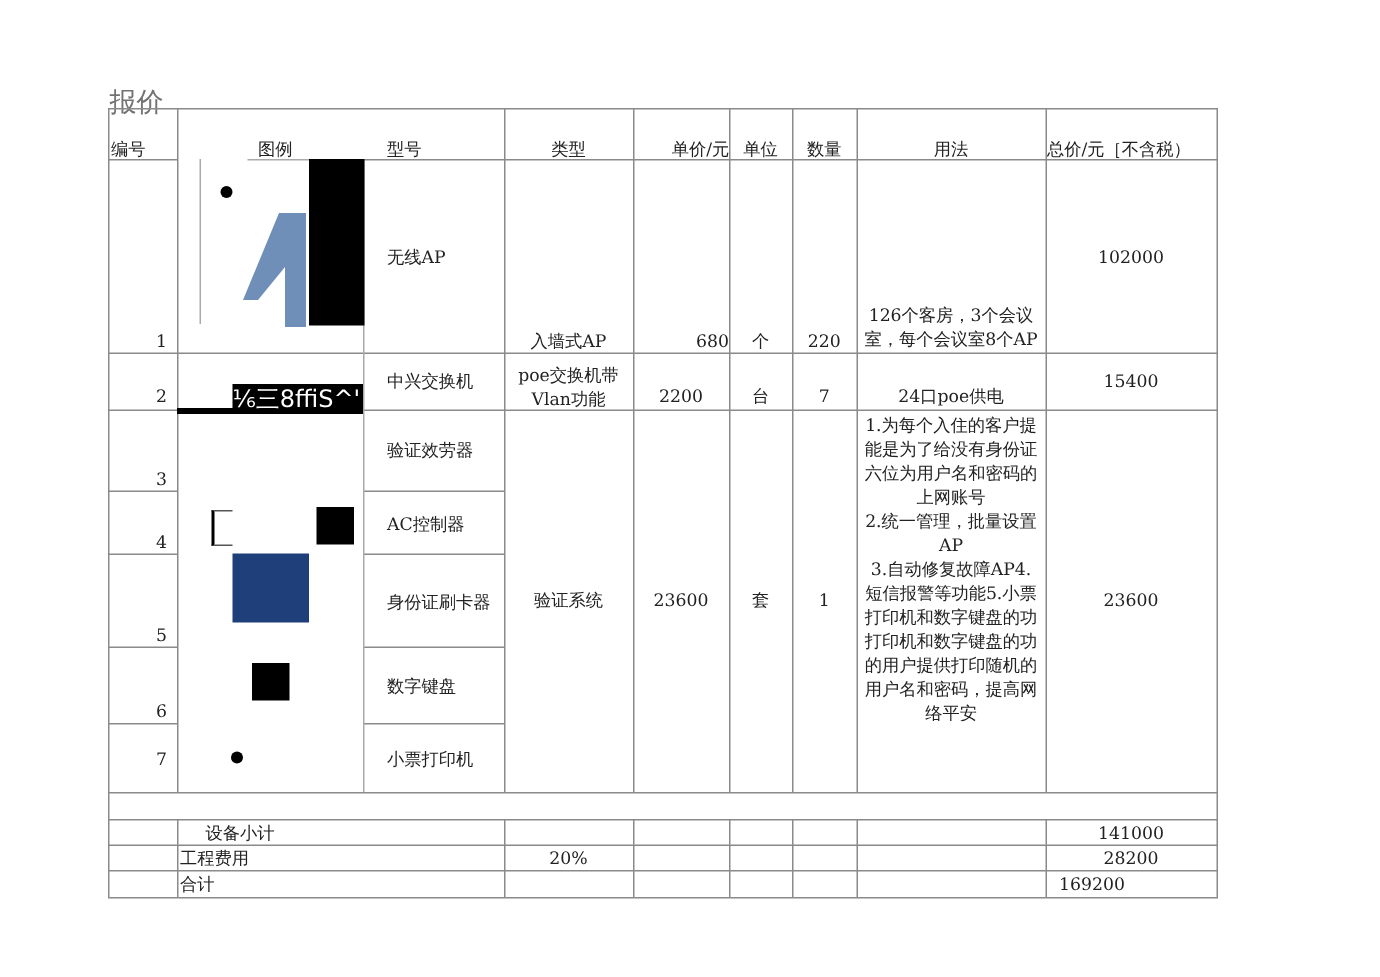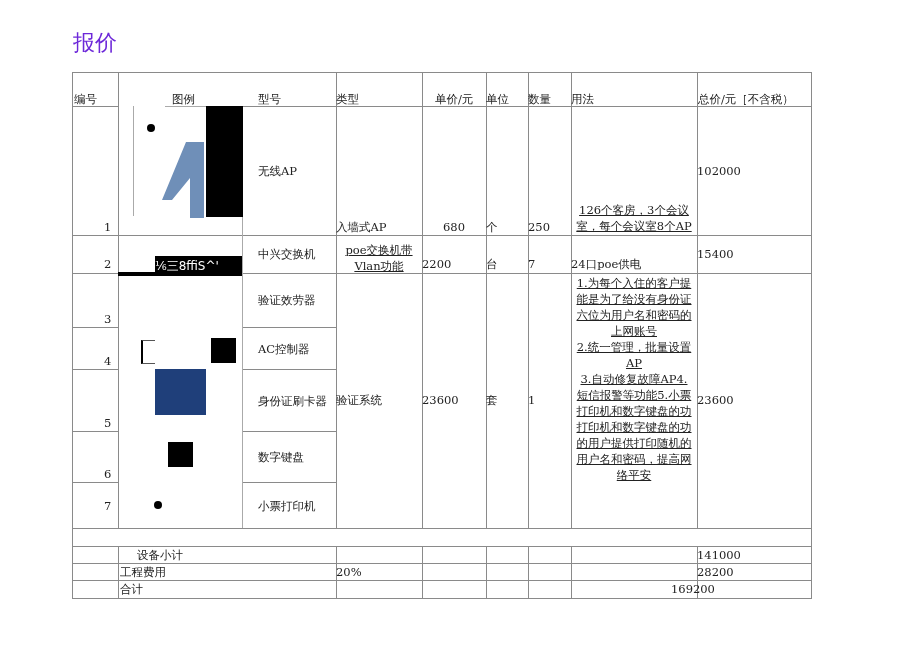--- a/index.html
+++ b/index.html
@@ -1,24 +1,24 @@
 <!DOCTYPE html>
 <html><head>
 <meta charset="utf-8">
 <style>
   html, body { margin:0; padding:0; background:#ffffff; }
   body { width:920px; height:651px; position:relative; overflow:hidden;
          font-family:"DejaVu Serif","Liberation Serif",serif; color:#222; }
-  .title { position:absolute; left:73px; top:28px; font-size:22px; color:#6d28d9; }
+  .title { position:absolute; left:73px; top:56px; font-size:18px; color:#737373; }
   .hl, .vl { position:absolute; background:#8a8a8a; }
   .hl { height:1px; }
   .vl { width:1px; }
   .t { position:absolute; font-size:11.5px; white-space:nowrap; line-height:14px; color:#222; }
-  .c { text-align:left; }
-  .usage { position:absolute; font-size:11.5px; line-height:16px; text-align:center; color:#222;text-decoration:underline; }
+  .c { text-align:center; }
+  .usage { position:absolute; font-size:11.5px; line-height:16px; text-align:center; color:#222; }
   .blk { position:absolute; background:#000; }
 </style>
 </head>
 <body>
 
 <div class="title">报价</div>
 
 <div>
   <div class="hl" style="left:72px;top:72px;width:740px"></div>
   <div class="hl" style="left:72px;top:106px;width:46px"></div>
@@ -74,35 +74,35 @@
 </div>
 
 <div>
   <div class="blk" style="left:147px;top:124px;width:8px;height:8px;border-radius:50%"></div>
   <svg style="position:absolute;left:158px;top:138px" width="48" height="80" viewBox="0 0 48 80">
     <path d="M4 62 L28 4 L46 4 L46 80 L32 80 L32 40 L14 62 Z" fill="#6f8fb8"></path>
   </svg>
   <div class="blk" style="left:206px;top:106px;width:37px;height:111px"></div>
   <div class="blk" style="left:155px;top:256px;width:87px;height:20px"></div>
   <div class="blk" style="left:118px;top:272px;width:40px;height:4px"></div>
-  <div class="t" style="left:155px;top:259px;font-size:12px;color:#fff;font-family:'DejaVu Sans',sans-serif">⅙三8ffiS^'</div>
+  <div class="t" style="left:155px;top:259px;font-size:16px;color:#fff;font-family:'DejaVu Sans',sans-serif">⅙三8ffiS^'</div>
   <div style="position:absolute;left:141px;top:340px;width:12px;height:22px;border-left:2px solid #000;border-top:1px solid #555;border-bottom:1px solid #555"></div>
   <div class="blk" style="left:211px;top:338px;width:25px;height:25px"></div>
   <div style="position:absolute;left:155px;top:369px;width:51px;height:46px;background:#1f3f7a"></div>
   <div class="blk" style="left:168px;top:442px;width:25px;height:25px"></div>
   <div class="blk" style="left:154px;top:501px;width:8px;height:8px;border-radius:50%"></div>
 </div>
 
 <div>
   <div class="t" style="left:104px;top:220px">1</div>
   <div class="t" style="left:258px;top:164px">无线AP</div>
   <div class="t c" style="left:336px;top:220px;width:86px">入墙式AP</div>
   <div class="t c" style="left:443px;top:220px;width:64px">680</div>
   <div class="t c" style="left:486px;top:220px;width:42px">个</div>
-  <div class="t c" style="left:528px;top:220px;width:43px">250</div>
+  <div class="t c" style="left:528px;top:220px;width:43px">220</div>
   <div class="usage" style="left:571px;top:202px;width:126px">
     <div>126个客房，3个会议</div>
       <div>室，每个会议室8个AP</div>
   </div>
   <div class="t c" style="left:697px;top:164px;width:114px">102000</div>
 </div>
 
 <div>
   <div class="t" style="left:104px;top:257px">2</div>
   <div class="t" style="left:258px;top:247px">中兴交换机</div>

